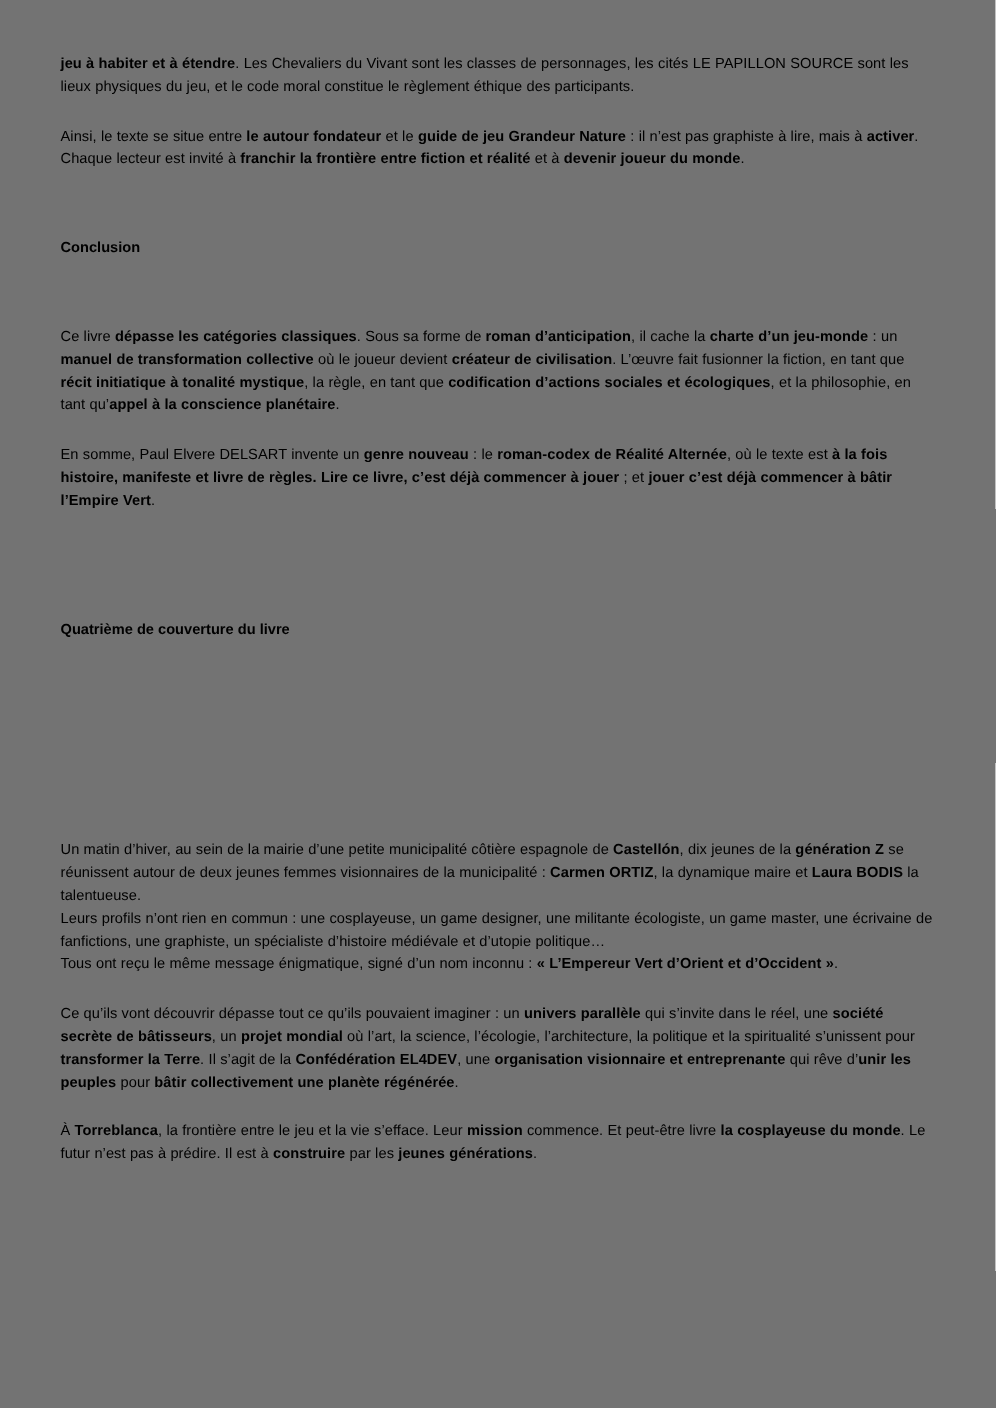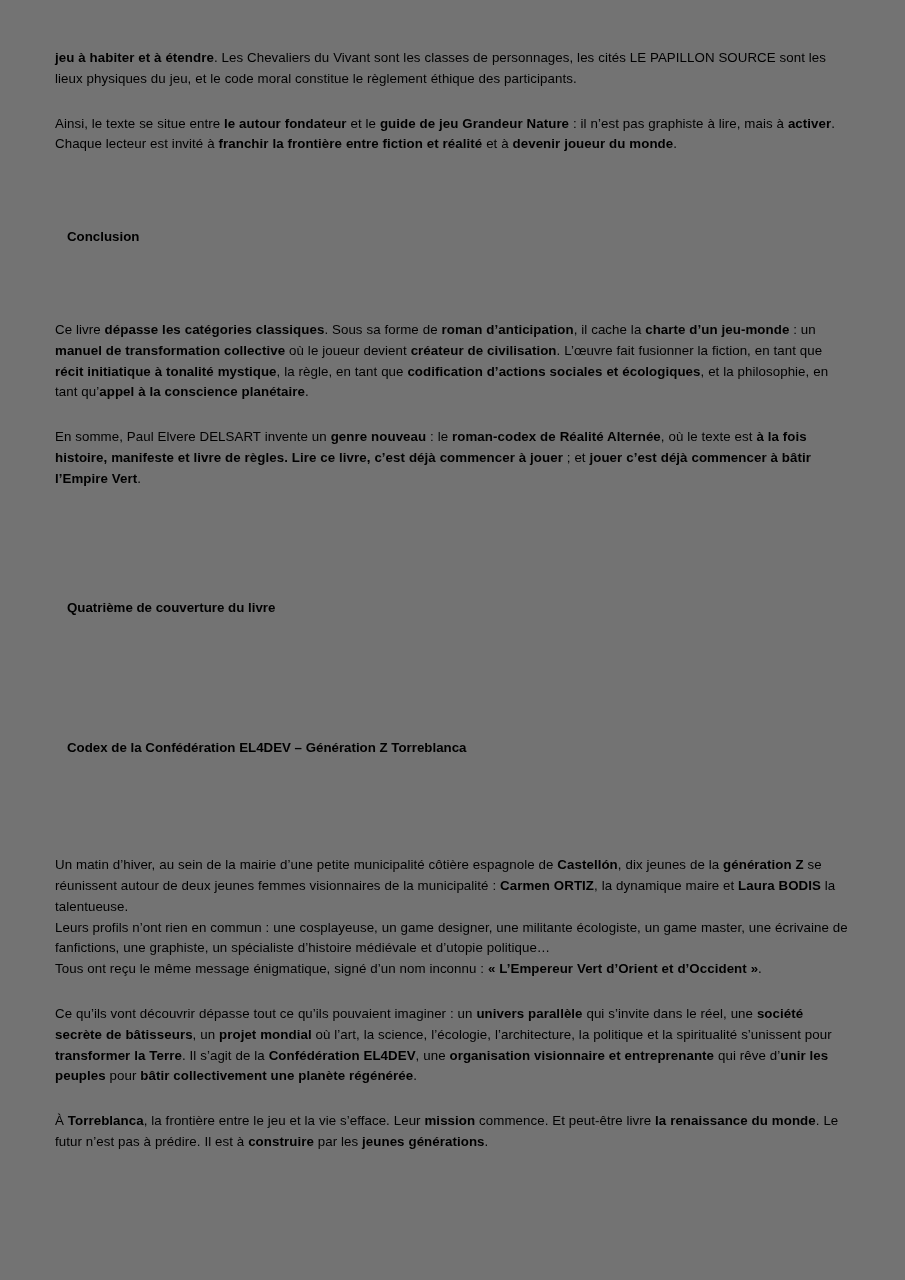--- a/index.html
+++ b/index.html
@@ -35,21 +35,21 @@
     line-height: 20.8px;
     text-align: left;
     word-spacing: 0.1px;
     letter-spacing: 0.005em;
   }
   .sp-24 { height: 24px; }
   .sp-60 { height: 60px; }
   .sp-96 { height: 96px; }
 
   h2.heading {
-    margin: 12px;
+    margin: 0;
     font-size: 13.3px;
     line-height: 20.8px;
     font-weight: bold;
     text-align: left;
   }
   h2.heading.underlined {
     text-underline-offset: 2px;
   }
   b, strong { font-weight: bold; }
 </style>
@@ -76,31 +76,30 @@
     <div class="sp-24"></div>
 
     <p class="para"><span>En somme, Paul Elvere DELSART invente un </span><b>genre nouveau</b><span> : le </span><b>roman-codex de Réalité Alternée</b><span>, où le texte est </span><b>à la fois histoire, manifeste et livre de règles. Lire ce livre, c’est déjà commencer à jouer</b><span> ; et </span><b>jouer c’est déjà commencer à bâtir l’Empire Vert</b><span>.</span></p>
 
     <div class="sp-96"></div>
 
     <h2 class="heading underlined">Quatrième de couverture du livre</h2>
 
     <div class="sp-96"></div>
 
-    <h2 class="heading">Codex de la Confédération EL4DEV – Génération Z Torreblanca</h2>
 
     <div class="sp-24"></div>
 
 
     <div class="sp-60"></div>
 
     <p class="para"><span>Un matin d’hiver, au sein de la mairie d’une petite municipalité côtière espagnole de </span><b>Castellón</b><span>, dix jeunes de la </span><b>génération Z</b><span> se réunissent autour de deux jeunes femmes visionnaires de la municipalité : </span><b>Carmen ORTIZ</b><span>, la dynamique maire et </span><b>Laura BODIS</b><span> la talentueuse.</span><br><span>Leurs profils n’ont rien en commun : une cosplayeuse, un game designer, une militante écologiste, un game master, une écrivaine de fanfictions, une graphiste, un spécialiste d’histoire médiévale et d’utopie politique…</span><br><span>Tous ont reçu le même message énigmatique, signé d’un nom inconnu : </span><b>« L’Empereur Vert d’Orient et d’Occident »</b><span>.</span></p>
 
     <div class="sp-24"></div>
 
     <p class="para"><span>Ce qu’ils vont découvrir dépasse tout ce qu’ils pouvaient imaginer : un </span><b>univers parallèle</b><span> qui s’invite dans le réel, une </span><b>société secrète de bâtisseurs</b><span>, un </span><b>projet mondial</b><span> où l’art, la science, l’écologie, l’architecture, la politique et la spiritualité s’unissent pour </span><b>transformer la Terre</b><span>. Il s’agit de la </span><b>Confédération EL4DEV</b><span>, une </span><b>organisation visionnaire et entreprenante</b><span> qui rêve d’</span><b>unir les peuples</b><span> pour </span><b>bâtir collectivement une planète régénérée</b><span>.</span></p>
 
     <div class="sp-24"></div>
 
-    <p class="para"><span>À </span><b>Torreblanca</b><span>, la frontière entre le jeu et la vie s’efface. Leur </span><b>mission</b><span> commence. Et peut-être livre </span><b>la renaissance du monde</b><span>. Le futur n’est pas à prédire. Il est à </span><b>construire</b><span> par les </span><b>jeunes générations</b><span>.</span></p>
+    <p class="para"><span>À </span><b>Torreblanca</b><span>, la frontière entre le jeu et la vie s’efface. Leur </span><b>mission</b><span> commence. Et peut-être livre </span><b>la cosplayeuse du monde</b><span>. Le futur n’est pas à prédire. Il est à </span><b>construire</b><span> par les </span><b>jeunes générations</b><span>.</span></p>
 
   </div>
 </div>
 
 </body></html>

